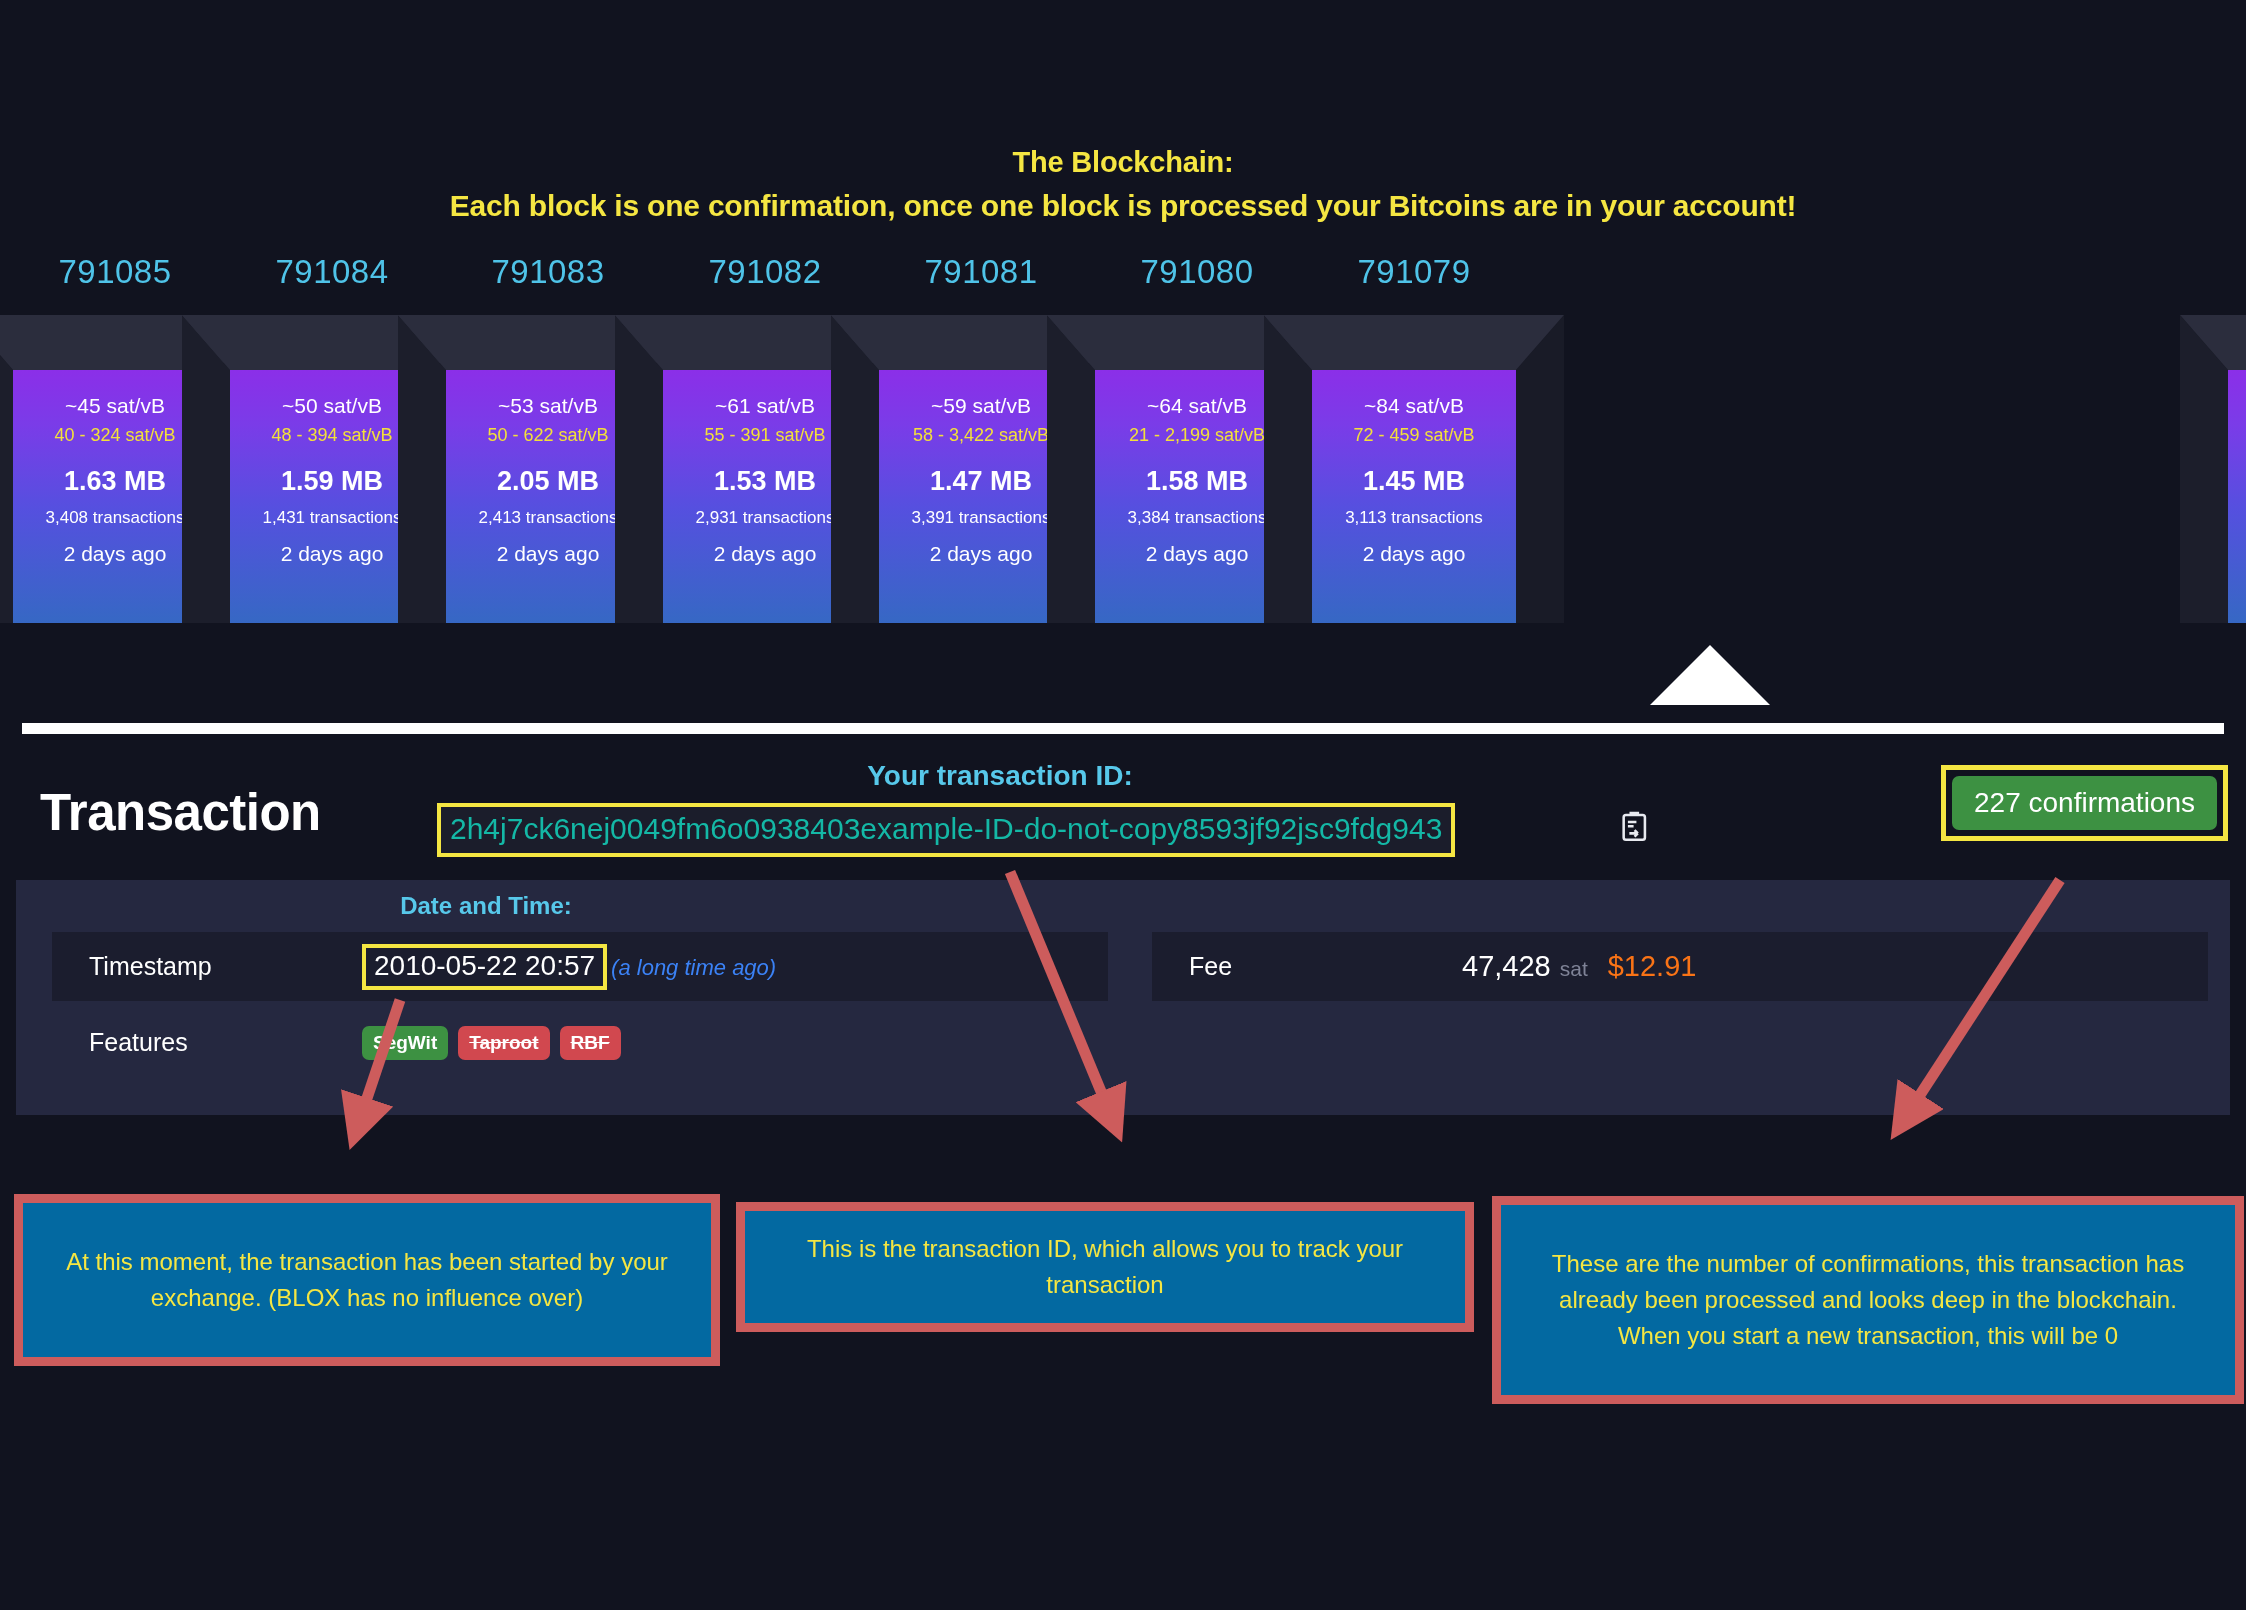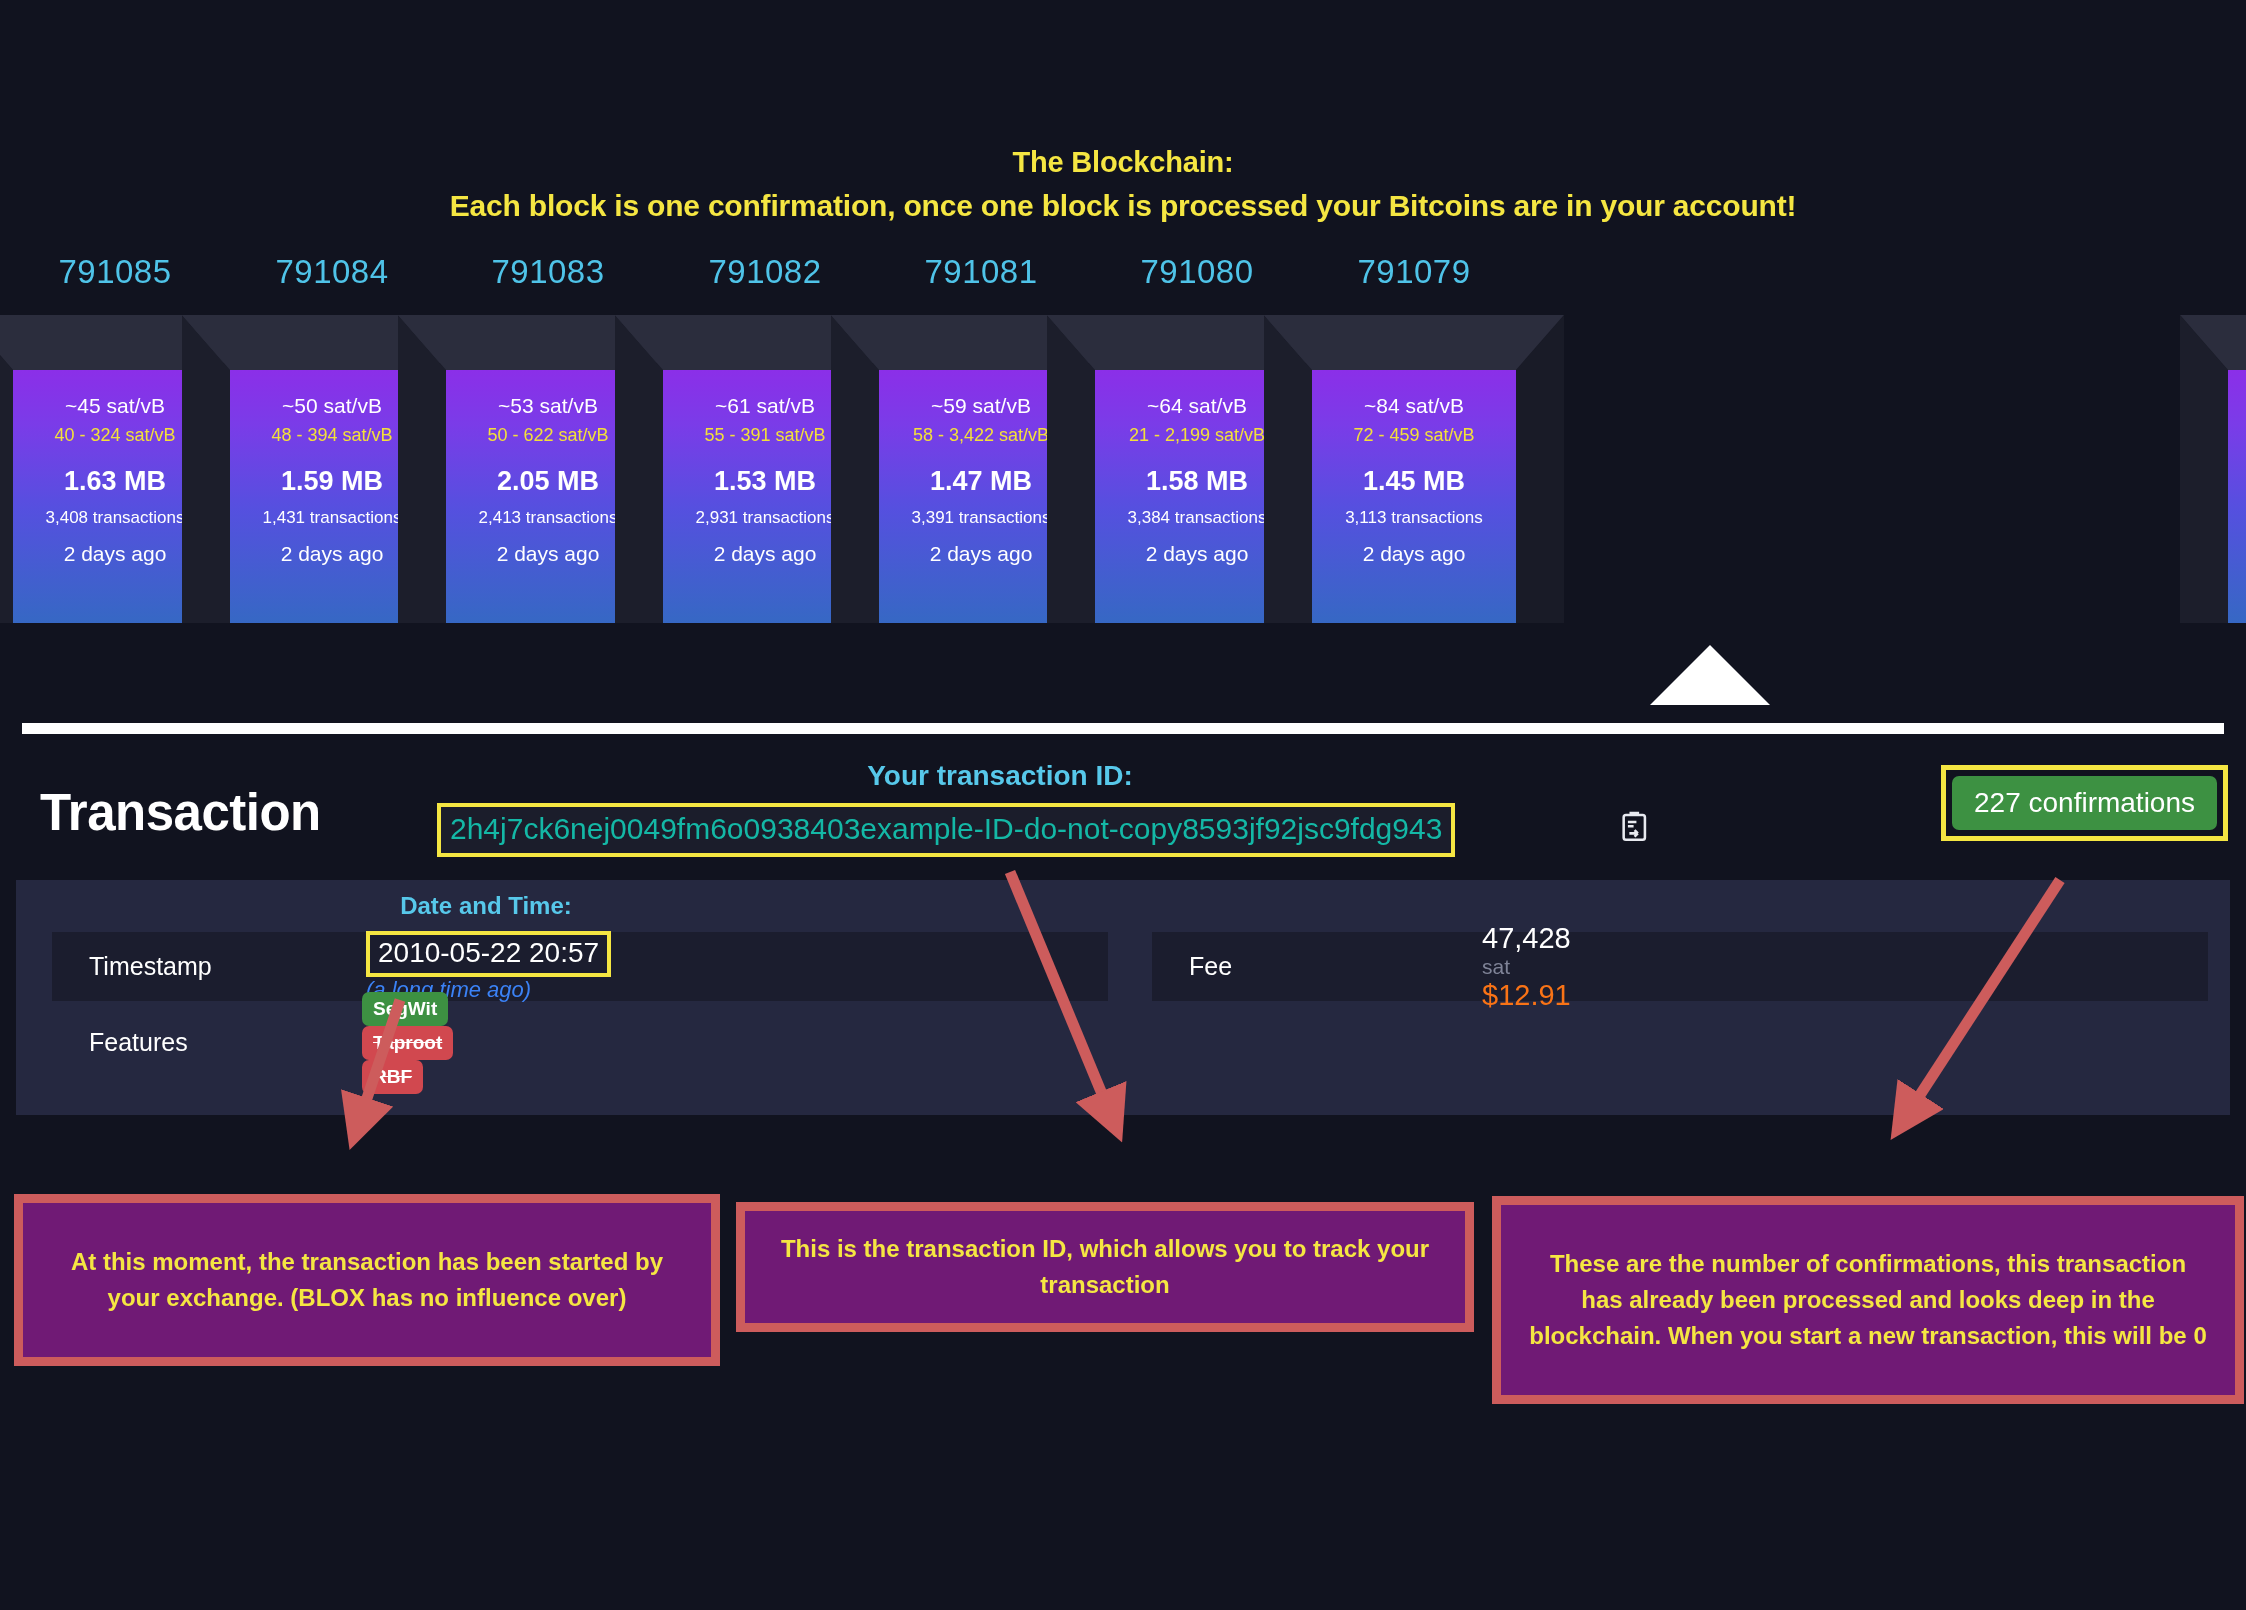--- a/index.html
+++ b/index.html
@@ -103,21 +103,21 @@
     background: #252840;
   }
   .dt-label { position: absolute; color: #57c8ea; font-weight: bold; font-size: 24px; }
   .row {
     position: absolute; height: 69px; display: flex; align-items: center;
   }
   .row.striped { background: #1b1d2e; }
   .row .key {
     color: #ffffff; font-size: 25px; padding-left: 37px; width: 310px;
   }
-  .row .valwrap { display: flex; align-items: baseline; flex-direction: column; }
+  .row .valwrap { display: flex; align-items: baseline; }
   .ts-box {
     border: 4px solid #f5e642; background: #1b1d2e;
     padding: 2px 8px 4px 8px;
     color: #ffffff; font-size: 28px; white-space: nowrap;
   }
   .ts-note { color: #3b82f6; font-size: 22px; font-style: italic; margin-left: 4px; }
   .pill {
     display: inline-block; color: #fff; font-size: 19px; font-weight: bold;
     padding: 6px 11px; border-radius: 7px; margin-right: 10px;
   }
@@ -127,22 +127,22 @@
   .unit { color: #7f8397; font-size: 21px; margin-left: 9px; }
   .usd { color: #f97316; font-size: 29px; margin-left: 20px; }
   .opt {
     background: #3d9142; color: #fff; font-size: 20px; font-weight: bold;
     padding: 6px 12px; border-radius: 7px; margin-left: 20px;
   }
 
   
   .callout {
     position: absolute;
-    border: 9px solid #cd5c5c; background: #701a75;
-    color: #f5e642; font-weight: bold; text-align: center;
+    border: 9px solid #cd5c5c; background: #0369a1;
+    color: #f5e642; font-weight: normal; text-align: center;
     display: flex; align-items: center; justify-content: center;
     padding: 14px 26px;
   }
   .callout .inner { font-size: 24px; line-height: 36px; }
 
   svg.arrows { position: absolute; left: 0; top: 0; width: 2246px; height: 1610px; pointer-events: none; }
 </style>
 </head>
 <body>
 

